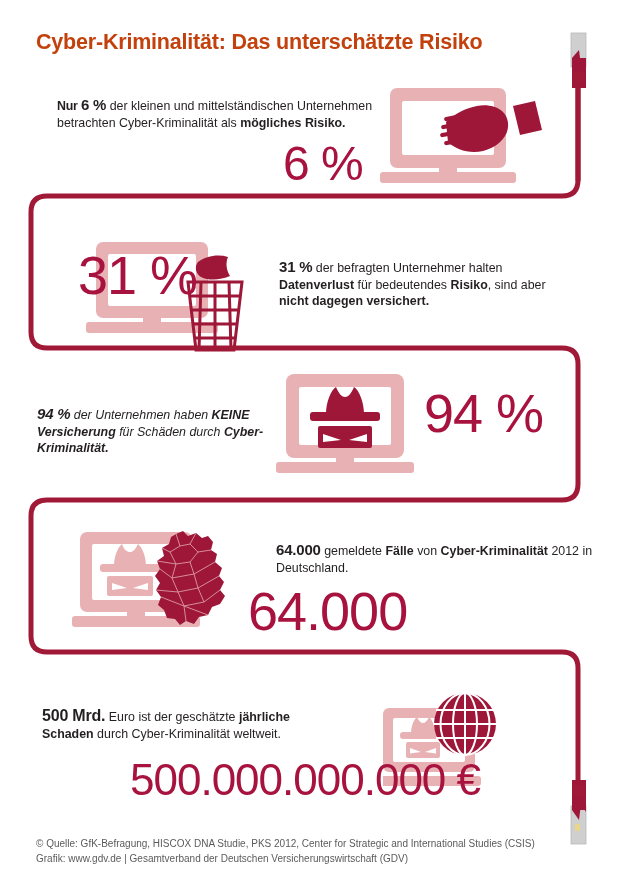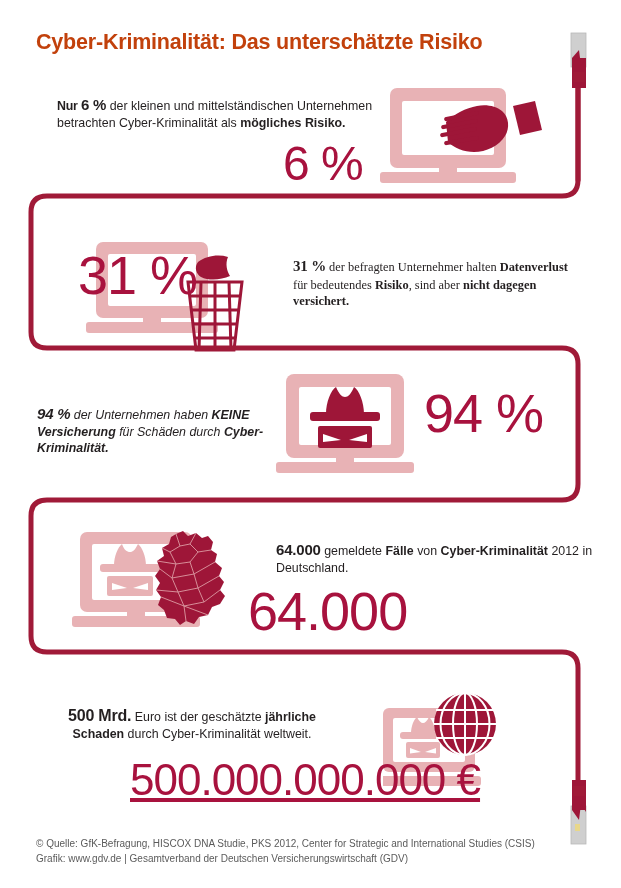--- a/index.html
+++ b/index.html
@@ -214,44 +214,44 @@
 
     <div class="sect" style="left:0;top:0;">
       <div class="body-txt" style="position:absolute;left:36px;top:95px;width:320px;margin-left:21px;">
         <span class="lead" style="font-size:12.4px;">Nur </span><span class="lead">6 %</span><span> der kleinen und mittelständischen Unternehmen betrachten Cyber-Kriminalität als </span><b>mögliches Risiko.</b>
       </div>
       <div class="bignum" style="position:absolute;left:283px;top:140px;font-size:48px;">6 %</div>
     </div>
 
     <div class="sect" style="left:0;top:0;">
       <div class="bignum" style="position:absolute;left:78px;top:248px;font-size:54px;">31 %</div>
-      <div class="body-txt" style="position:absolute;left:293px;top:257px;width:290px;font-family:Liberation Serif, serif;">
+      <div class="body-txt" style="position:absolute;left:279px;top:257px;width:290px;">
         <span class="lead">31 %</span><span> der befragten Unternehmer halten </span><b>Datenverlust</b><span> für bedeutendes </span><b>Risiko</b><span>, sind aber </span><b>nicht dagegen versichert.</b>
       </div>
     </div>
 
     <div class="sect" style="left:0;top:0;">
       <div class="body-txt" style="position:absolute;left:37px;top:404px;width:235px;font-style:italic;">
         <span class="lead">94 %</span><span> der Unternehmen haben </span><b>KEINE Versicherung</b><span> für Schäden durch </span><b>Cyber-Kriminalität.</b>
       </div>
       <div class="bignum" style="position:absolute;left:424px;top:386px;font-size:54px;">94 %</div>
     </div>
 
     <div class="sect" style="left:0;top:0;">
       <div class="body-txt" style="position:absolute;left:276px;top:540px;width:320px;">
         <span class="lead">64.000</span><span> gemeldete </span><b>Fälle</b><span> von </span><b>Cyber-Kriminalität</b><span> 2012 in Deutschland.</span>
       </div>
       <div class="bignum" style="position:absolute;left:248px;top:584px;font-size:54px;">64.000</div>
     </div>
 
     <div class="sect" style="left:0;top:0;">
-      <div class="body-txt" style="position:absolute;left:42px;top:705px;width:300px;text-align:center;">
+      <div class="body-txt" style="position:absolute;left:42px;top:705px;width:300px;">
         <span class="lead" style="font-size:16px;">500 Mrd.</span><span> Euro ist der geschätzte </span><b>jährliche Schaden</b><span> durch Cyber-Kriminalität weltweit.</span>
       </div>
-      <div class="bignum" style="position:absolute;left:130px;top:758px;font-size:44px;text-decoration:underline;">500.000.000.000 €</div>
+      <div class="bignum" style="position:absolute;left:130px;top:758px;font-size:44px;">500.000.000.000 €</div>
     </div>
 
     <div class="footer">
       <div>© Quelle: GfK-Befragung, HISCOX DNA Studie, PKS 2012, Center for Strategic and International Studies (CSIS)</div>
       <div>Grafik: www.gdv.de | Gesamtverband der Deutschen Versicherungswirtschaft (GDV)</div>
     </div>
 
   </div>
 </div>
 

